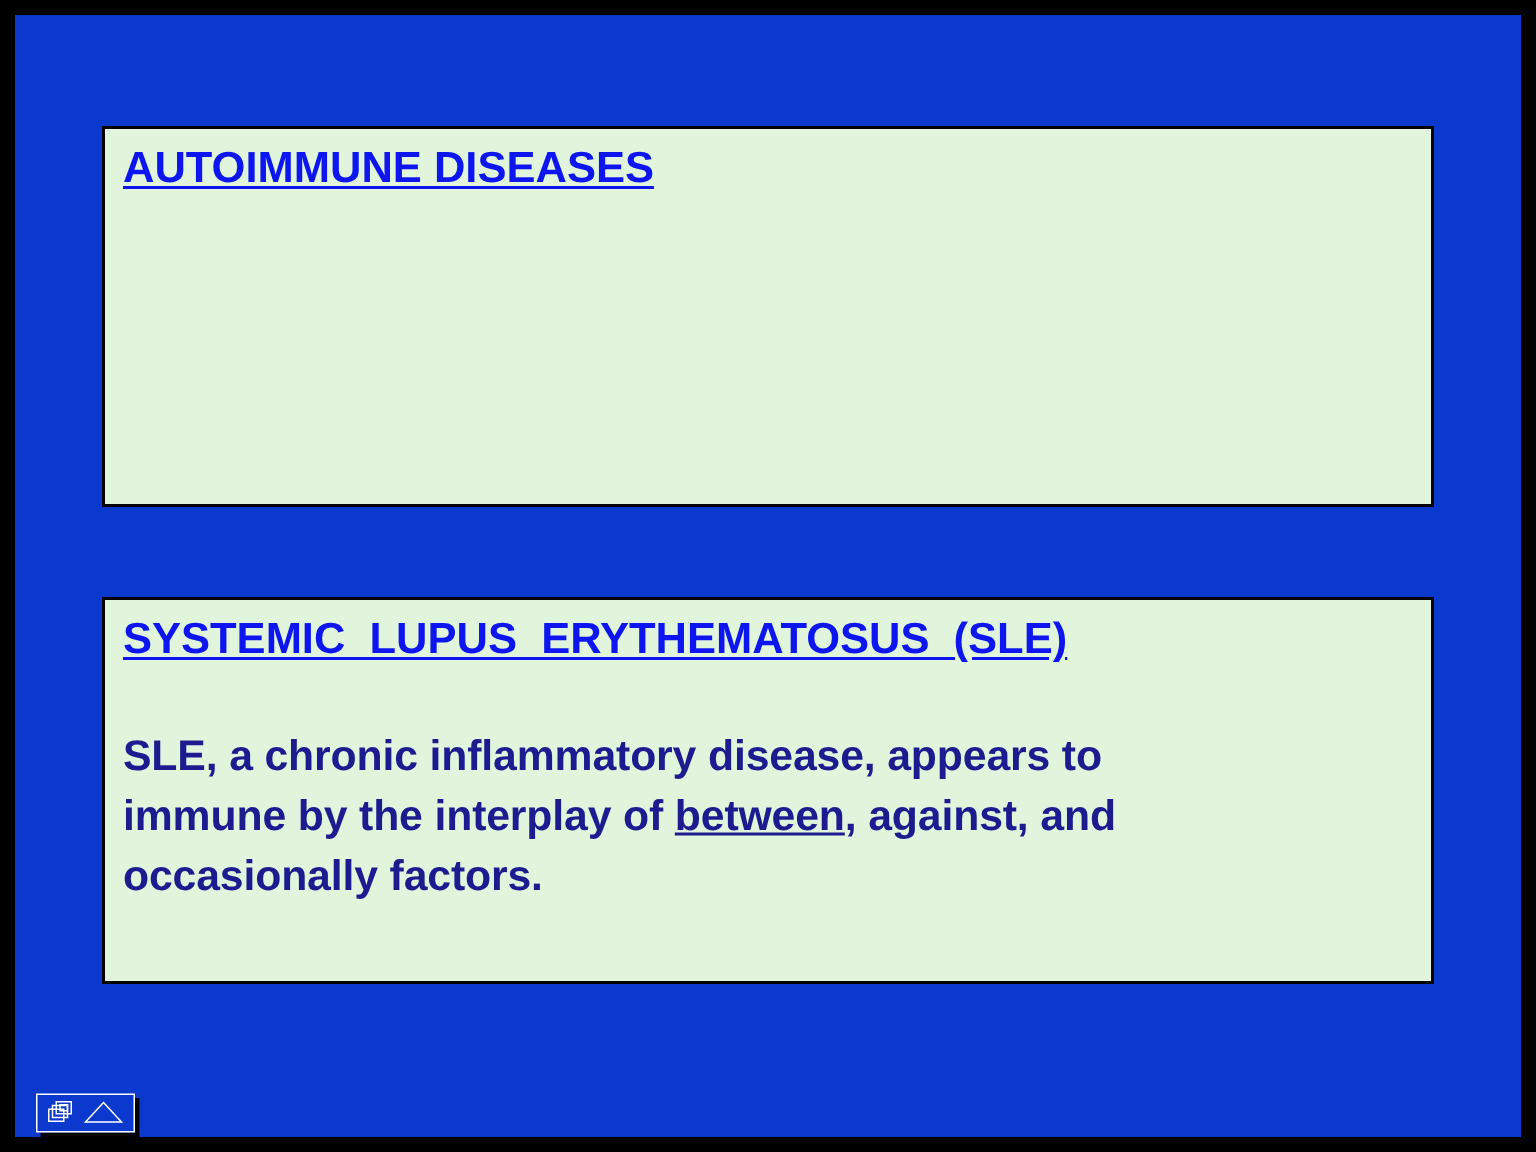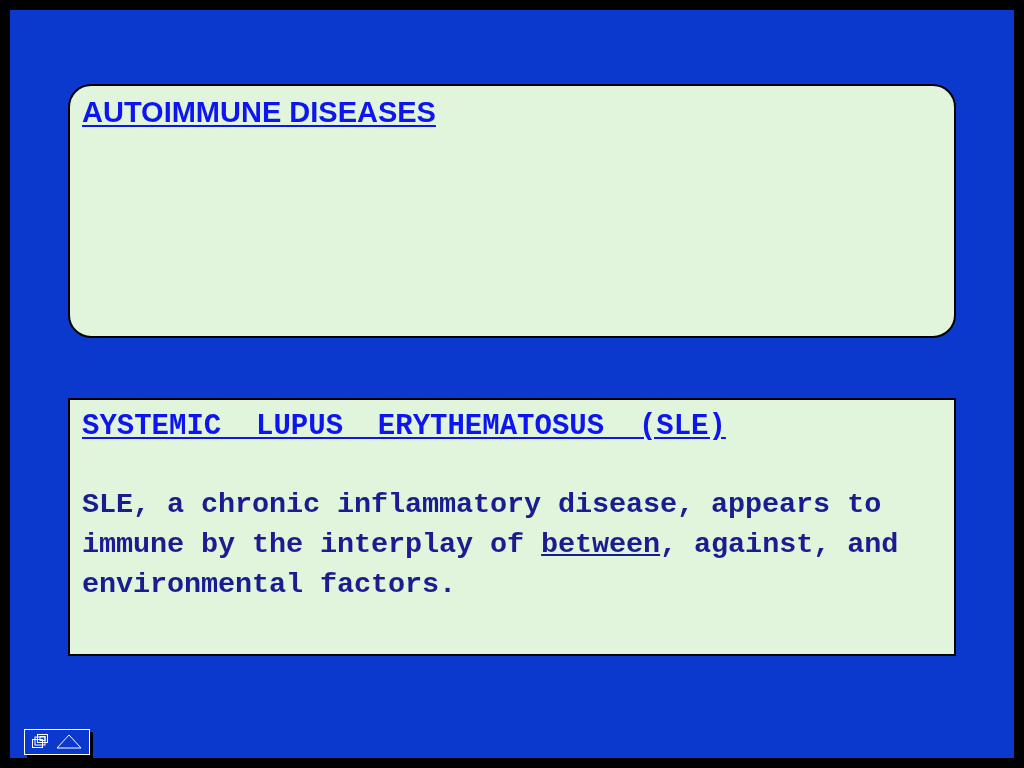--- a/index.html
+++ b/index.html
@@ -36,29 +36,27 @@
     background: #E0F5DC;
     border: 2px solid #000000;
     padding: 10px 12px 12px 12px;
   }
 
   #box-autoimmune {
     left: 58px;
     top: 74px;
     width: 888px;
     height: 254px;
-    border-radius: 23px;
   }
 
   #box-sle {
     left: 58px;
     top: 388px;
     width: 888px;
     height: 258px;
-    font-family: Liberation Mono, monospace;
   }
 
   
   .box-heading {
     font-size: 29px;
     font-weight: bold;
     color: #0D16F0;
     text-decoration: underline;
     text-underline-offset: 3px;
     letter-spacing: 0px;
@@ -119,21 +117,21 @@
 
     </div>
 
     <div class="content-box" id="box-sle">
 
       <div class="box-heading">SYSTEMIC  LUPUS  ERYTHEMATOSUS  (SLE)</div>
 
       <div class="box-body">
         <div class="body-line">SLE, a chronic inflammatory disease, appears to</div>
         <div class="body-line"><span>immune by the interplay of </span><span class="inline-underline">between</span><span>, against, and</span></div>
-        <div class="body-line">environmental factors.</div>
+        <div class="body-line">occasionally factors.</div>
       </div>
     </div>
 
     <div id="nav-widget">
 
       <span>
         <svg width="20" height="18" viewBox="0 0 20 18" aria-hidden="true">
           <g fill="none" stroke="#FFFFFF" stroke-width="1">
             <rect x="1.5" y="6.5" width="10" height="8"></rect>
             <rect x="4" y="4" width="10" height="8"></rect>

